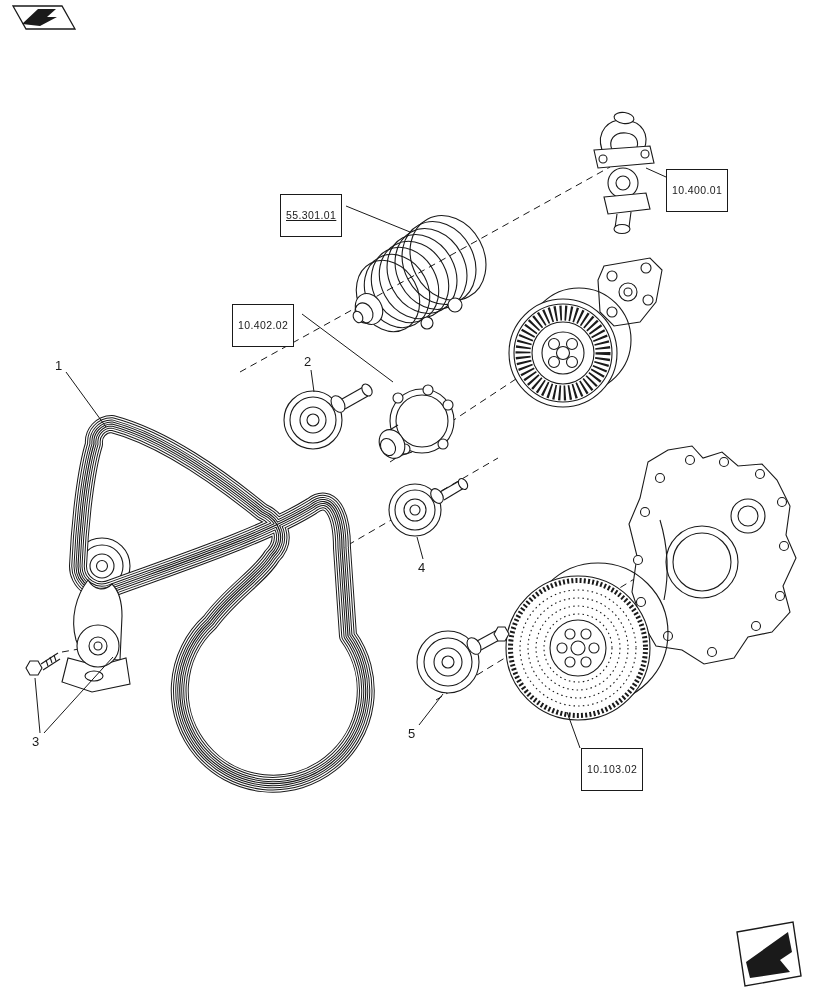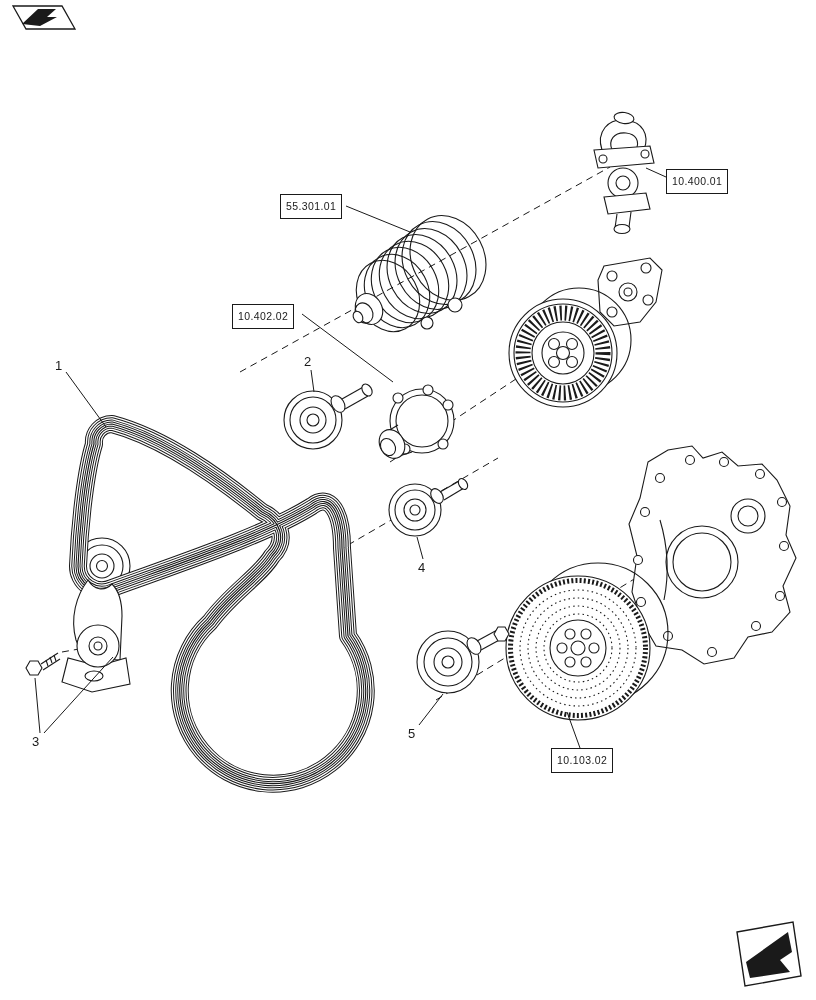--- a/index.html
+++ b/index.html
@@ -1,20 +1,20 @@
 <!DOCTYPE html>
 <html><head>
 <meta charset="utf-8">
 <style>
   html,body{margin:0;padding:0;background:#ddd;}
   .stage{position:relative;width:816px;height:1000px;background:#fff;margin:0 auto;
          font-family:"Liberation Sans",sans-serif;color:#1a1a1a;overflow:hidden;}
   .stage svg{position:absolute;left:0;top:0;}
   .ref-box{position:absolute;border:1.2px solid #1a1a1a;background:#fff;height:15px;
-           line-height:15px;padding:4px 5px;font-size:10.5px;letter-spacing:.4px;
+           line-height:15px;padding:13px 5px;font-size:10.5px;letter-spacing:.4px;
            text-align:center;white-space:nowrap;cursor:pointer;}
   .callout{position:absolute;font-size:13px;line-height:15px;}
 </style>
 </head>
 <body>
 
 <div class="stage">
 
 <svg width="816" height="1000" viewBox="0 0 816 1000">
   <defs>
@@ -237,24 +237,24 @@
   <g>
     <polygon points="13,6 62,6 75,29 26,29" fill="#ffffff" stroke="#1a1a1a" stroke-width="1.3"></polygon>
     <path d="M 22,24 L 38,9 L 56,9 L 47,17 L 57,17 L 40,26 Z" fill="#1a1a1a"></path>
   </g>
   <g>
     <polygon points="737,932 793,922 801,976 745,986" fill="#ffffff" stroke="#1a1a1a" stroke-width="1.4"></polygon>
     <polygon points="746,962 788,932 792,952 780,960 790,972 750,978" fill="#1a1a1a"></polygon>
   </g>
 </svg>
 
-<div class="ref-box" style="left:280px;top:194px;">55.301.01</div>
+<div class="ref-box" style="left:280px;top:194px;text-decoration:underline;">55.301.01</div>
 <div class="ref-box" style="left:666px;top:169px;">10.400.01</div>
 <div class="ref-box" style="left:232px;top:304px;">10.402.02</div>
-<div class="ref-box" style="left:551px;top:748px;">10.103.02</div>
+<div class="ref-box" style="left:581px;top:748px;">10.103.02</div>
 
 <div class="callout" style="left:55px;top:358px;">1</div>
 <div class="callout" style="left:304px;top:354px;">2</div>
 <div class="callout" style="left:32px;top:734px;">3</div>
 <div class="callout" style="left:418px;top:560px;">4</div>
 <div class="callout" style="left:408px;top:726px;">5</div>
 
 </div>
 
 </body></html>

